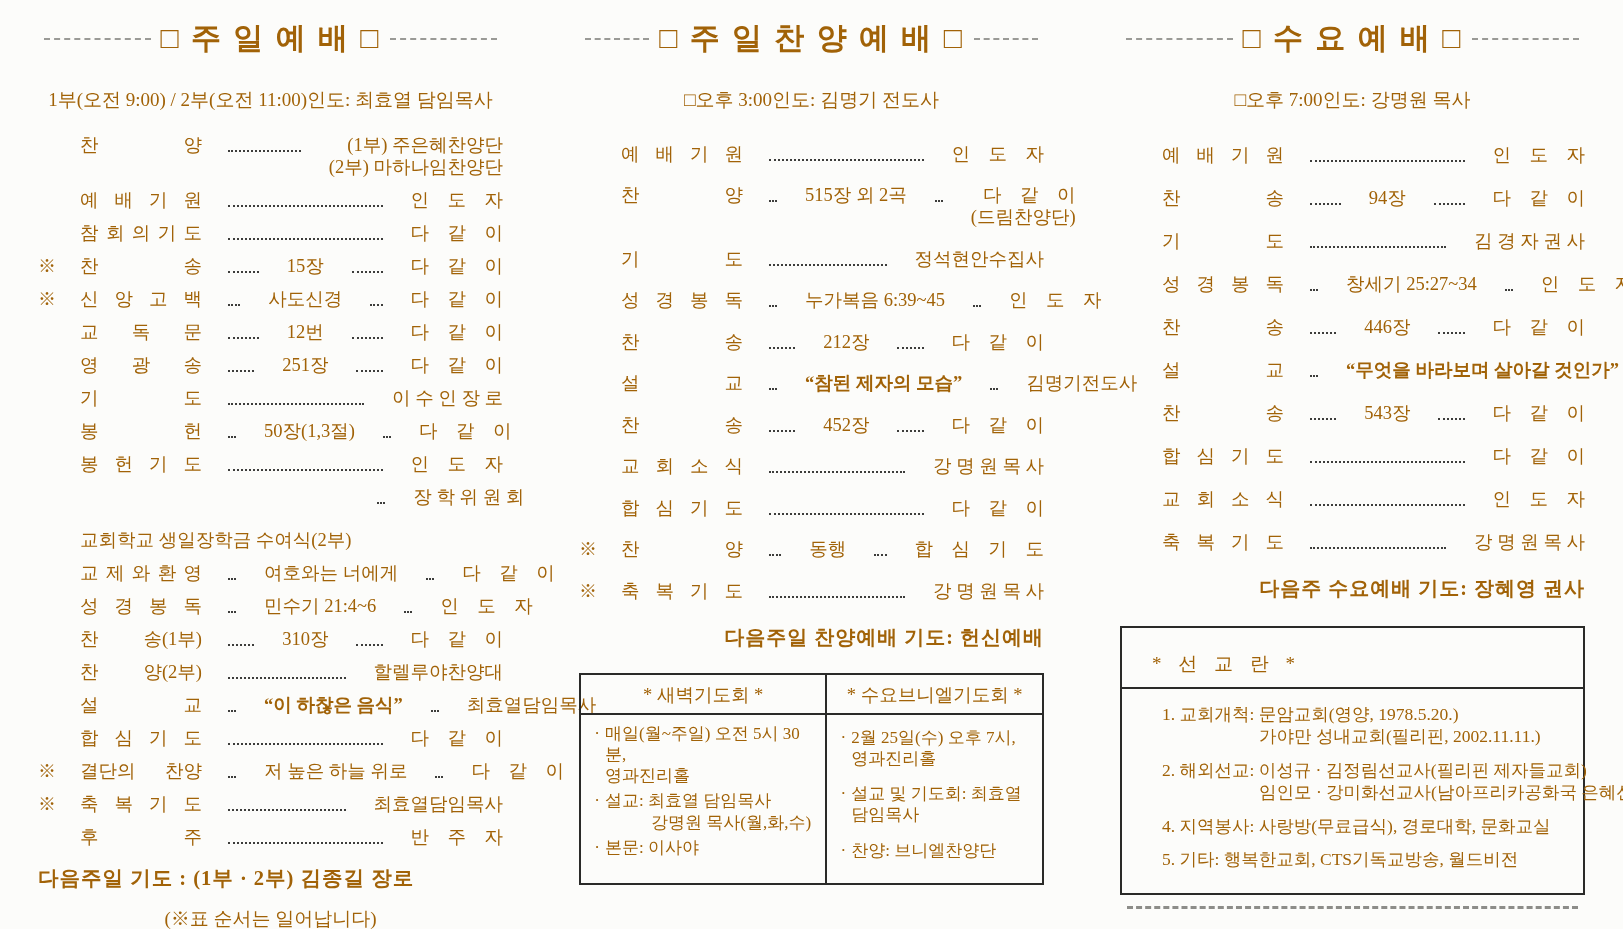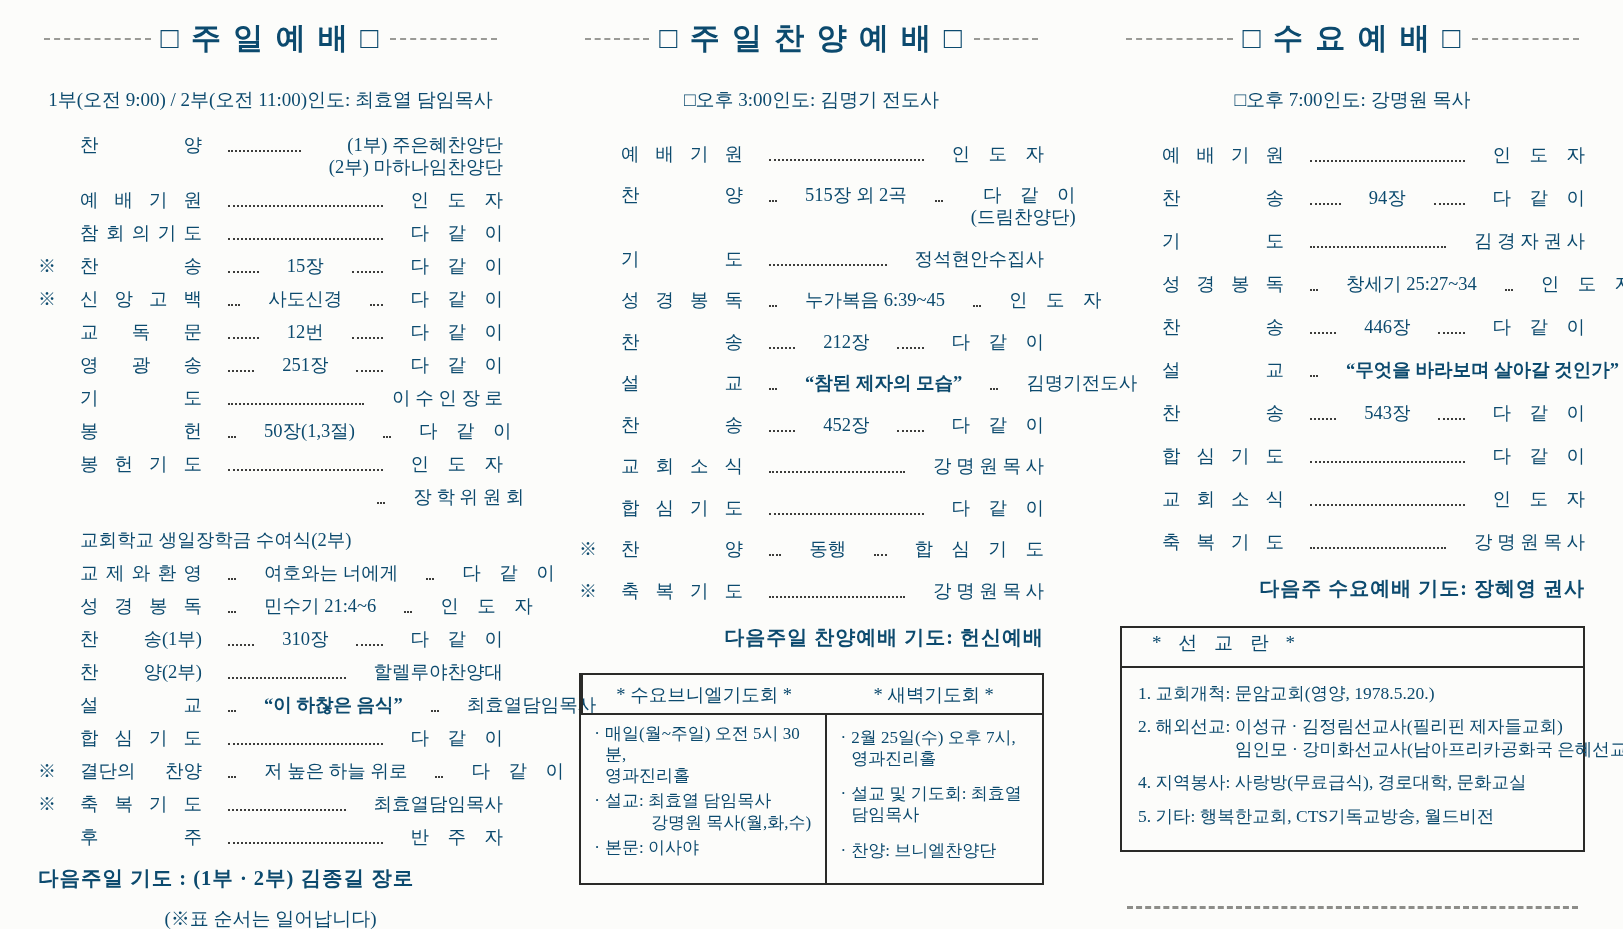--- a/index.html
+++ b/index.html
@@ -1,17 +1,17 @@
 <!DOCTYPE html>
 <html lang="ko"><head>
 <meta charset="utf-8">
 <style>
   html,body{margin:0;padding:0;background:#e8e8e6;}
   .page{
-    width:1623px;height:929px;background:#fcfcfa;color:#0c4a6e;
+    width:1623px;height:929px;background:#fcfcfa;color:#a16207;
     font-family:"Liberation Serif","DejaVu Serif",serif;
     display:flex;overflow:hidden;position:relative;
   }
   .col{width:541px;box-sizing:border-box;display:flex;flex-direction:column;padding:14px 38px 0 38px;}
   
   .title-row{display:flex;align-items:center;margin-top:4px;}
   .title-dash{flex:1;border-top:2px dashed #9a9a96;height:0;margin:0 6px;}
   .title{
     font-family:"Liberation Sans","DejaVu Sans",sans-serif;
     font-weight:800;font-size:30px;letter-spacing:2px;white-space:nowrap;padding:0 4px;
@@ -45,23 +45,23 @@
   .pbox .pbody.r{border-left:2px solid #2a2a28;padding:12px 4px 8px 8px;}
   .pb-item{margin-bottom:4px;}
   .pbody.r .pb-item{margin-bottom:14px;}
   .pb-line{display:flex;}
   .bullet{flex:0 0 16px;text-align:center;}
   .pb-cont{padding-left:16px;line-height:1.25;}
   .pb-line{line-height:1.25;}
   .pbody.l .pb-item:nth-child(2) .pb-cont{padding-left:62px;}
   
   .mbox{margin-top:24px;border:2px solid #2a2a28;font-size:17.5px;}
-  .mbox .mh{padding:2px 10px 10px 30px;font-size:19px;letter-spacing:6px;border-bottom:2px solid #2a2a28;}
+  .mbox .mh{padding:23px 10px 10px 30px;font-size:19px;letter-spacing:6px;border-bottom:2px solid #2a2a28;}
   .mbox .mlist{padding:14px 12px 12px 16px;}
-  .m-item{margin-bottom:11px;line-height:1.28;white-space:nowrap;}
+  .m-item{margin-bottom:11px;line-height:1.28;white-space:nowrap;margin-left:24px;}
   .m-cont{padding-left:97px;white-space:nowrap;}
   
   .bottom-dash{margin-top:auto;margin-bottom:20px;border-top:3px dashed #8d8d89;height:0;width:97%;align-self:center;}
 </style>
 </head>
 <body>
 
 <div class="page">
 
   <section class="col col-0">
@@ -371,22 +371,22 @@
           <span class="label">축 복 기 도</span>
           <span class="dots"></span>
           <span class="valwrap">
             <span class="val">강 명 원 목 사</span>
           </span>
         </div>
       </div>
     <div class="note">다음주일 찬양예배 기도: 헌신예배</div>
 
     <div class="pbox">
+      <div class="ph l">* 새벽기도회 *</div>
       <div class="ph r">* 수요브니엘기도회 *</div>
-      <div class="ph l">* 새벽기도회 *</div>
       <div class="pbody l">
           <div class="pb-item">
             <div class="pb-line">
               <span class="bullet">·</span>
               <span class="pb-text">매일(월~주일) 오전 5시  30분,</span>
             </div>
             <div class="pb-cont">영과진리홀</div>
           </div>
           <div class="pb-item">
             <div class="pb-line">
@@ -531,20 +531,21 @@
           </span>
         </div>
       </div>
     <div class="note">다음주 수요예배 기도: 장혜영 권사</div>
 
     <div class="mbox">
       <div class="mh">* 선 교 란 *</div>
       <div class="mlist">
           <div class="m-item">
             <div class="m-main">1. 교회개척: 문암교회(영양, 1978.5.20.)</div>
+            <div class="m-cont">가야만 성내교회(필리핀, 2002.11.11.)</div>
           </div>
           <div class="m-item">
             <div class="m-main">2. 해외선교: 이성규 · 김정림선교사(필리핀 제자들교회)</div>
             <div class="m-cont">임인모 · 강미화선교사(남아프리카공화국 은혜선교교회)</div>
           </div>
           <div class="m-item">
             <div class="m-main">4. 지역봉사: 사랑방(무료급식), 경로대학, 문화교실</div>
           </div>
           <div class="m-item">
             <div class="m-main">5. 기타: 행복한교회, CTS기독교방송, 월드비전</div>

